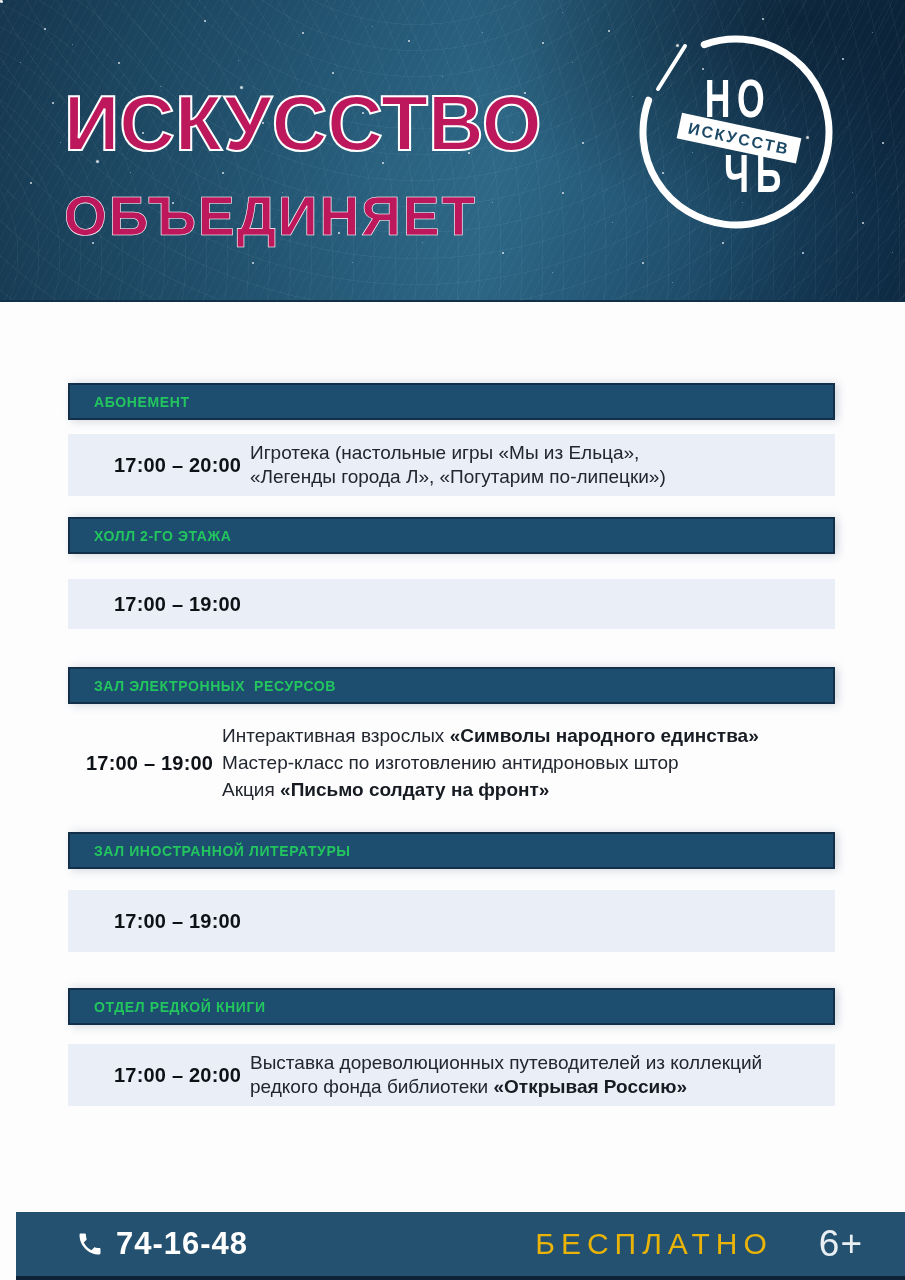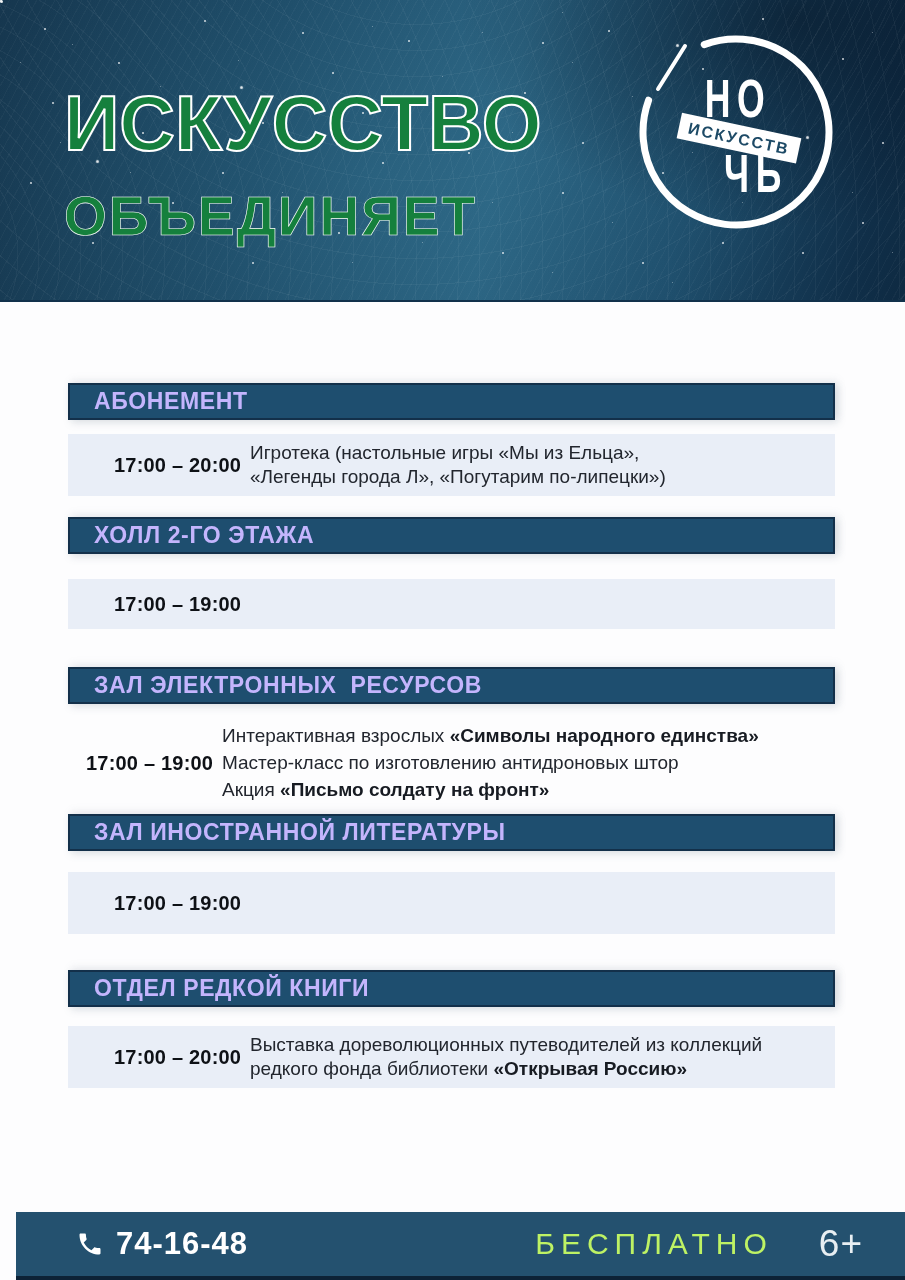--- a/index.html
+++ b/index.html
@@ -31,62 +31,62 @@
       722px 242px,802px 252px,862px 222px,452px 122px,382px 162px,582px 142px,662px 172px,
       52px 102px,142px 132px,222px 172px,302px 32px,362px 112px,542px 42px; }
   .s2 { width:1px; height:1px; color:rgba(255,255,255,.45);
     box-shadow:72px 44px,160px 86px,238px 60px,310px 142px,372px 26px,442px 76px,512px 132px,
       572px 62px,632px 96px,692px 152px,752px 112px,812px 82px,872px 32px,60px 142px,130px 172px,
       212px 232px,282px 192px,352px 262px,422px 242px,492px 202px,552px 272px,612px 222px,
       672px 282px,742px 202px,822px 172px,892px 252px,20px 62px,482px 32px,562px 12px,852px 192px; }
   .s3 { width:3px; height:3px; color:rgba(255,255,255,.9);
     box-shadow:486px 120px 1px,240px 86px 1px,676px 44px 1px,96px 160px 1px,806px 136px 1px; }
 
-  .hero-title { position:absolute; left:64px; top:82px; color:#15803d; }
+  .hero-title { position:absolute; left:64px; top:82px; color:#be185d; }
   .t1 { font-size:77px; line-height:82px; font-weight:700; letter-spacing:0px;
         -webkit-text-stroke:2px #fff; }
   .t2 { font-size:55px; line-height:58px; font-weight:700; letter-spacing:2px; margin-top:23px;
         -webkit-text-stroke:0.6px #fff; }
   .logo { position:absolute; left:636px; top:34px; }
 
   
   .content { width:767px; margin-left:68px; }
   .bar { height:37px; background:var(--bar,#1e4e6f); border:2px solid var(--bar_border,#13304a);
          display:flex; align-items:center; padding-left:24px;
          box-shadow:3px 3px 8px rgba(90,110,130,0.18), 3px -3px 8px rgba(120,135,150,0.12); }
-  .bar-title { color:#c4b5fd; font-size:23px; font-weight:600; letter-spacing:0.6px; white-space:pre; }
+  .bar-title { color:#22c55e; font-size:14px; font-weight:600; letter-spacing:0.6px; white-space:pre; }
   .section-body { display:flex; align-items:center;padding-left:28px; }
   .tinted { background:var(--row_tint,#e9eef7); }
   .time { flex:0 0 154px; padding-left:18px; font-size:20px; font-weight:700;
           color:#0e1116; letter-spacing:0.2px; white-space:nowrap; }
   .events { flex:1; padding-right:16px; }
   .event .line { font-size:19px; line-height:24px; color:#22262e; }
   .event .b { font-weight:700; color:#171b22; }
 
   .section:nth-of-type(1) { margin-top:81px; }
   .section:nth-of-type(1) .section-body { margin-top:14px; min-height:62px; }
   .section:nth-of-type(2) { margin-top:21px; }
   .section:nth-of-type(2) .section-body { margin-top:25px; min-height:50px; }
   .section:nth-of-type(3) { margin-top:38px; }
   .section:nth-of-type(3) .section-body { margin-top:11px; padding:6px 0; }
   .section:nth-of-type(3) .event { margin:3px 0; }
-  .section:nth-of-type(4) { margin-top:3px; }
+  .section:nth-of-type(4) { margin-top:21px; }
   .section:nth-of-type(4) .section-body { margin-top:21px; min-height:62px; }
   .section:nth-of-type(5) { margin-top:36px; }
   .section:nth-of-type(5) .section-body { margin-top:19px; min-height:62px; }
 
   
   .footer { position:absolute; left:16px; bottom:0; width:905px; height:68px;
             background:var(--footer_bg,#24516f); border-bottom:4px solid #0d2236;
             display:flex; align-items:center; justify-content:space-between;
             padding:0 58px 0 60px; }
   .phone-wrap { display:flex; align-items:center; gap:12px; }
   .phone-num { color:#fff; font-size:31px; font-weight:700; letter-spacing:1px; }
   .footer-right { display:flex; align-items:center; gap:46px; }
-  .free { color:#bef264; font-size:30px; font-weight:400; letter-spacing:6px; }
+  .free { color:#eab308; font-size:30px; font-weight:400; letter-spacing:6px; }
   .age { color:#e8eef2; font-size:37px; font-weight:400; letter-spacing:1px; }
 </style>
 </head>
 <body>
 
 <div class="poster">
 
   <header class="hero">
     <div class="hero-bg"></div>
     <div class="stars s1"></div>

